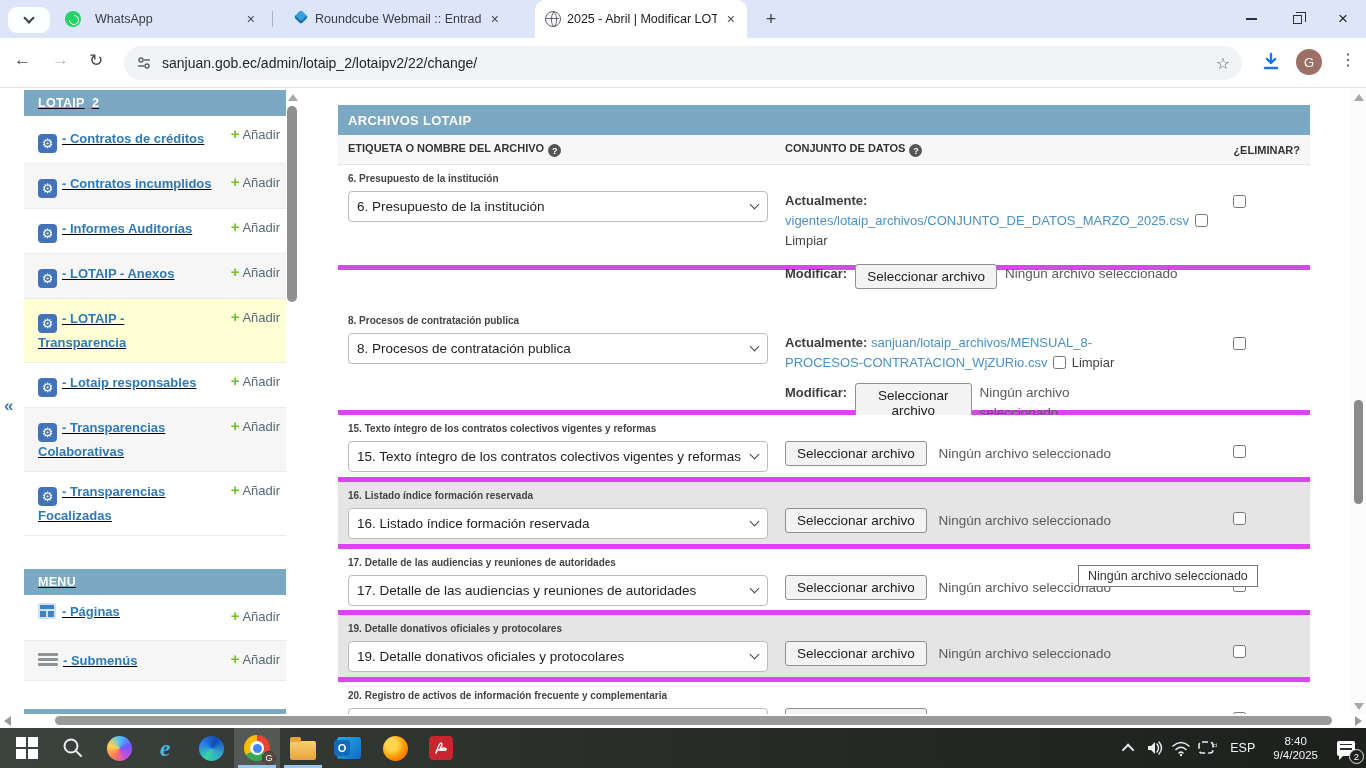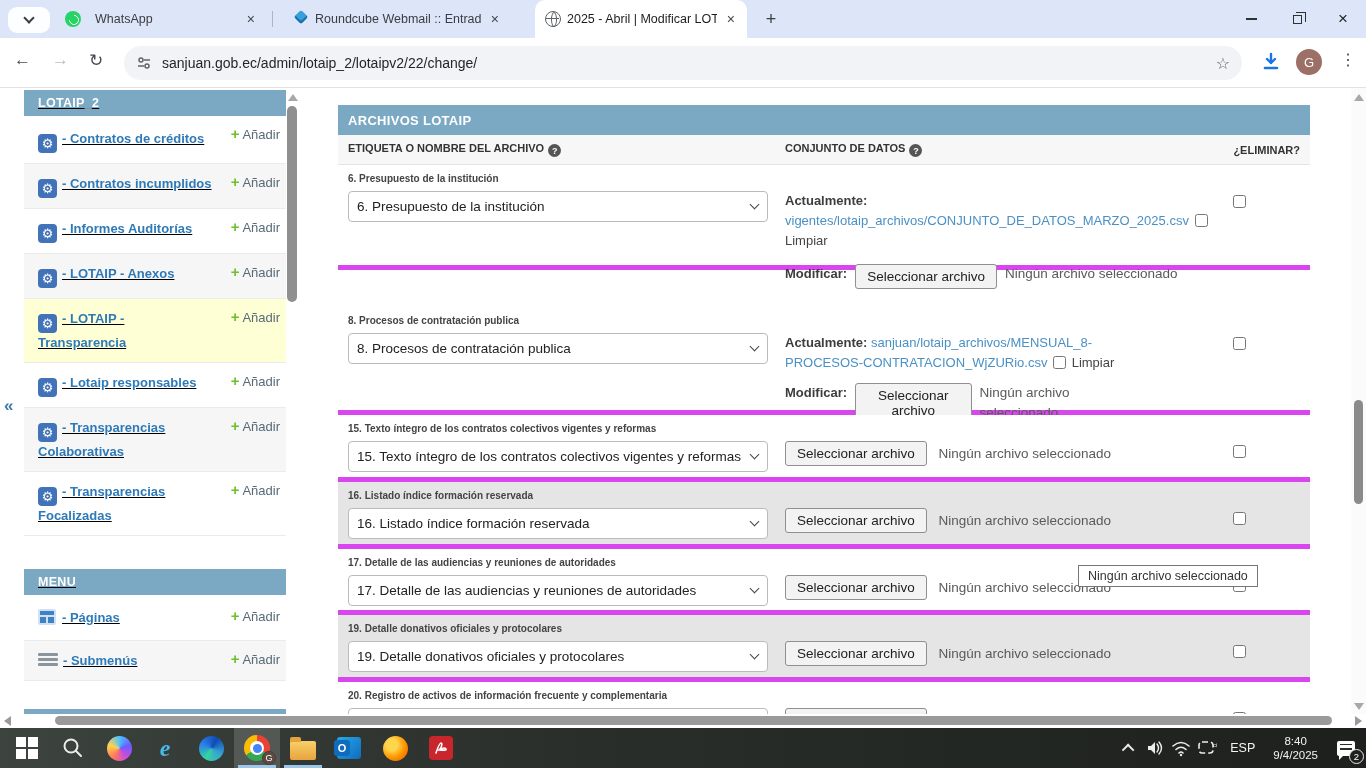--- a/index.html
+++ b/index.html
@@ -231,21 +231,21 @@
       <span class="addlink"><span class="plus">+</span><span>Añadir</span></span>
     </div>
     <div class="side-row">
       <span class="gear">⚙</span><span class="s-label">- Transparencias Focalizadas</span>
       <span class="addlink"><span class="plus">+</span><span>Añadir</span></span>
     </div>
 
     <div class="spacer33"></div>
     <div class="side-hdr">MENU</div>
 
-    <div class="side-row" style="padding-top:13px;min-height:46px;">
+    <div class="side-row" style="padding-top:7px;min-height:46px;">
       <svg class="ico-pages" viewBox="0 0 18 16">
         <rect x="0" y="0" width="18" height="16" rx="2" fill="#cfe2f5"></rect>
         <rect x="2" y="2" width="14" height="4" fill="#3e82c4"></rect>
         <rect x="2" y="8" width="6" height="6" fill="#3e82c4"></rect>
         <rect x="10" y="8" width="6" height="6" fill="#3e82c4"></rect>
       </svg><span class="s-label">- Páginas</span>
       <span class="addlink" style="top:12px;"><span class="plus">+</span><span>Añadir</span></span>
     </div>
     <div class="side-row alt">
       <span class="ico-burger"><i></i><i></i><i></i></span><span class="s-label">- Submenús</span>

